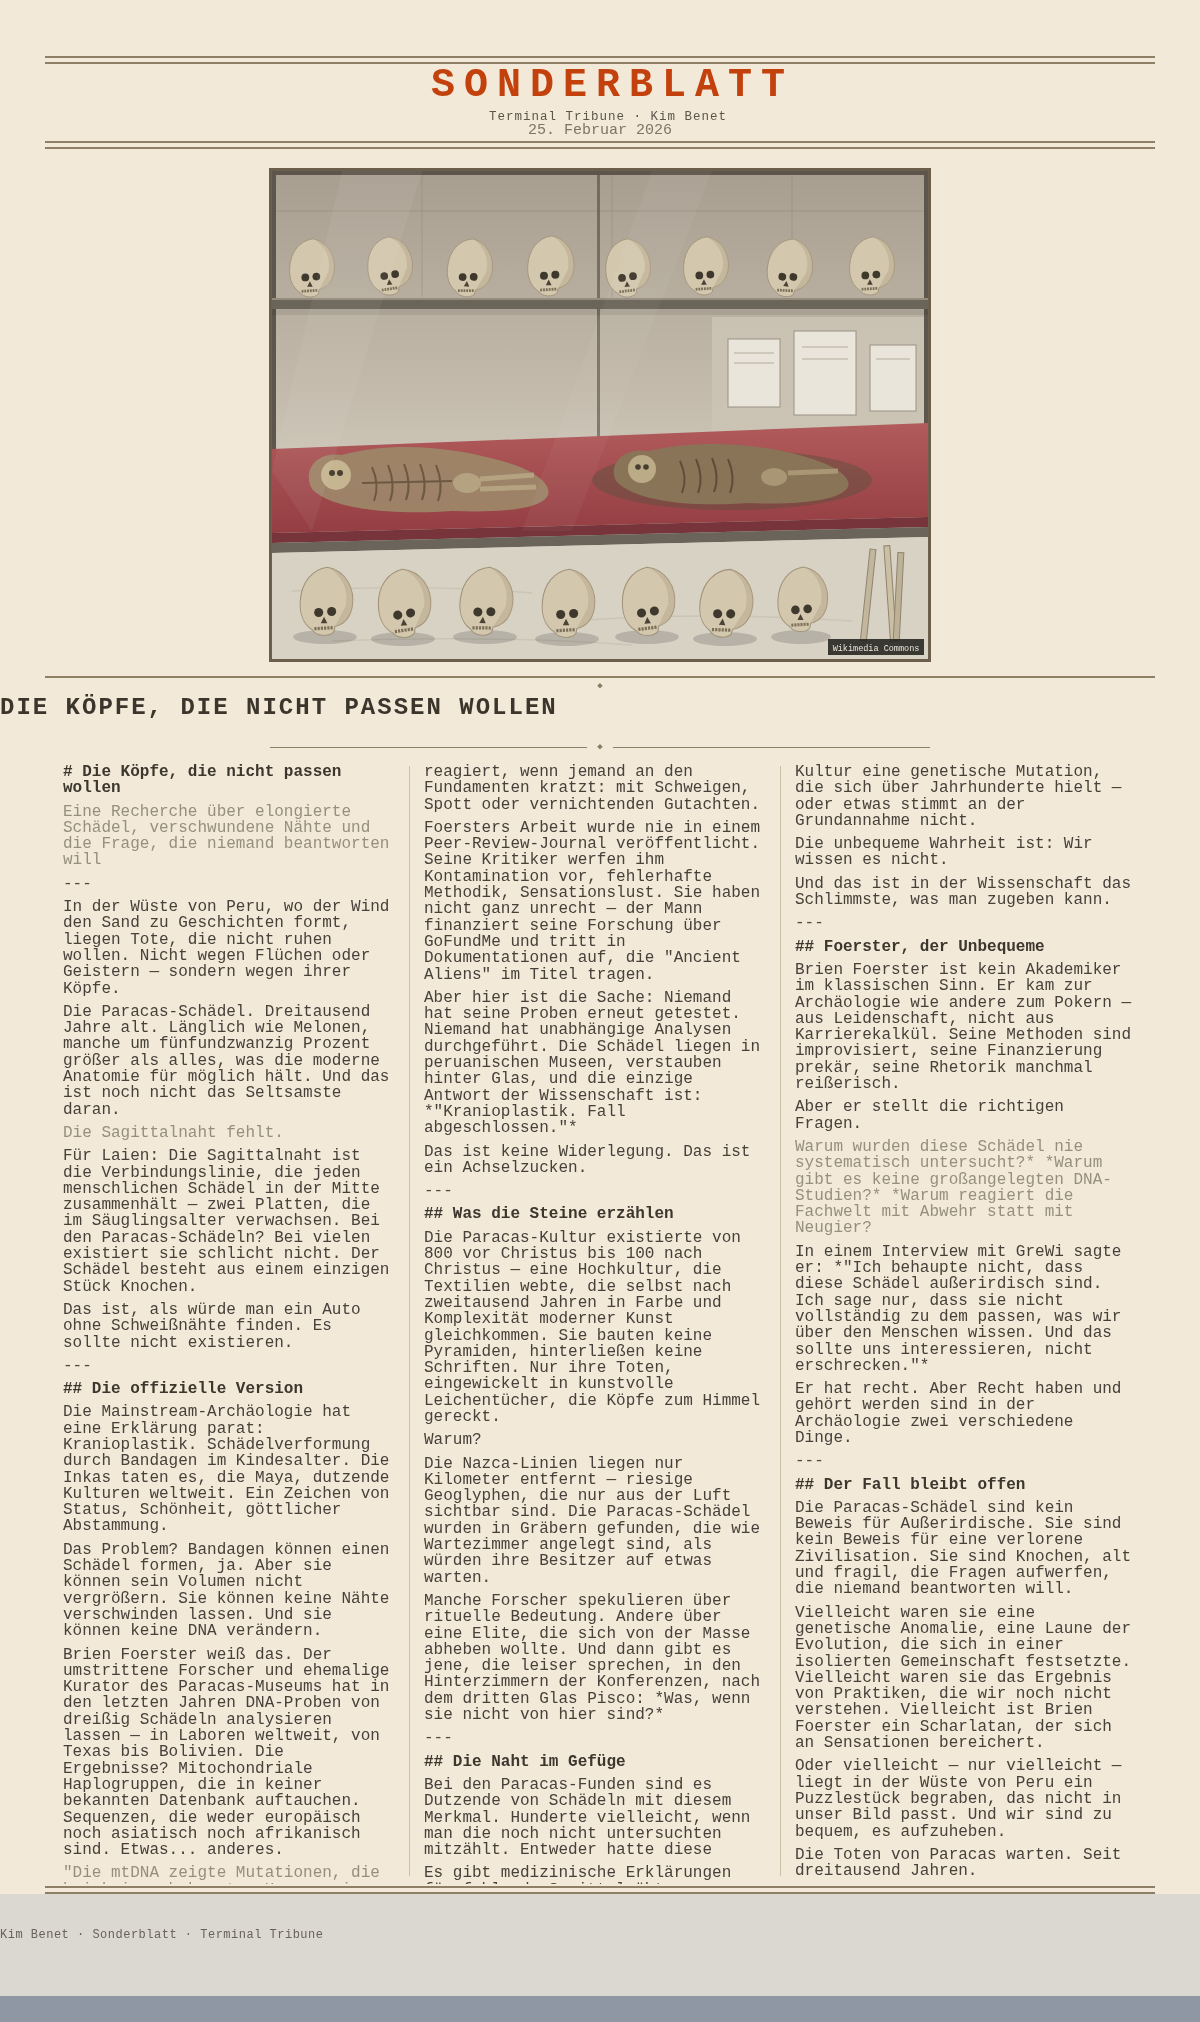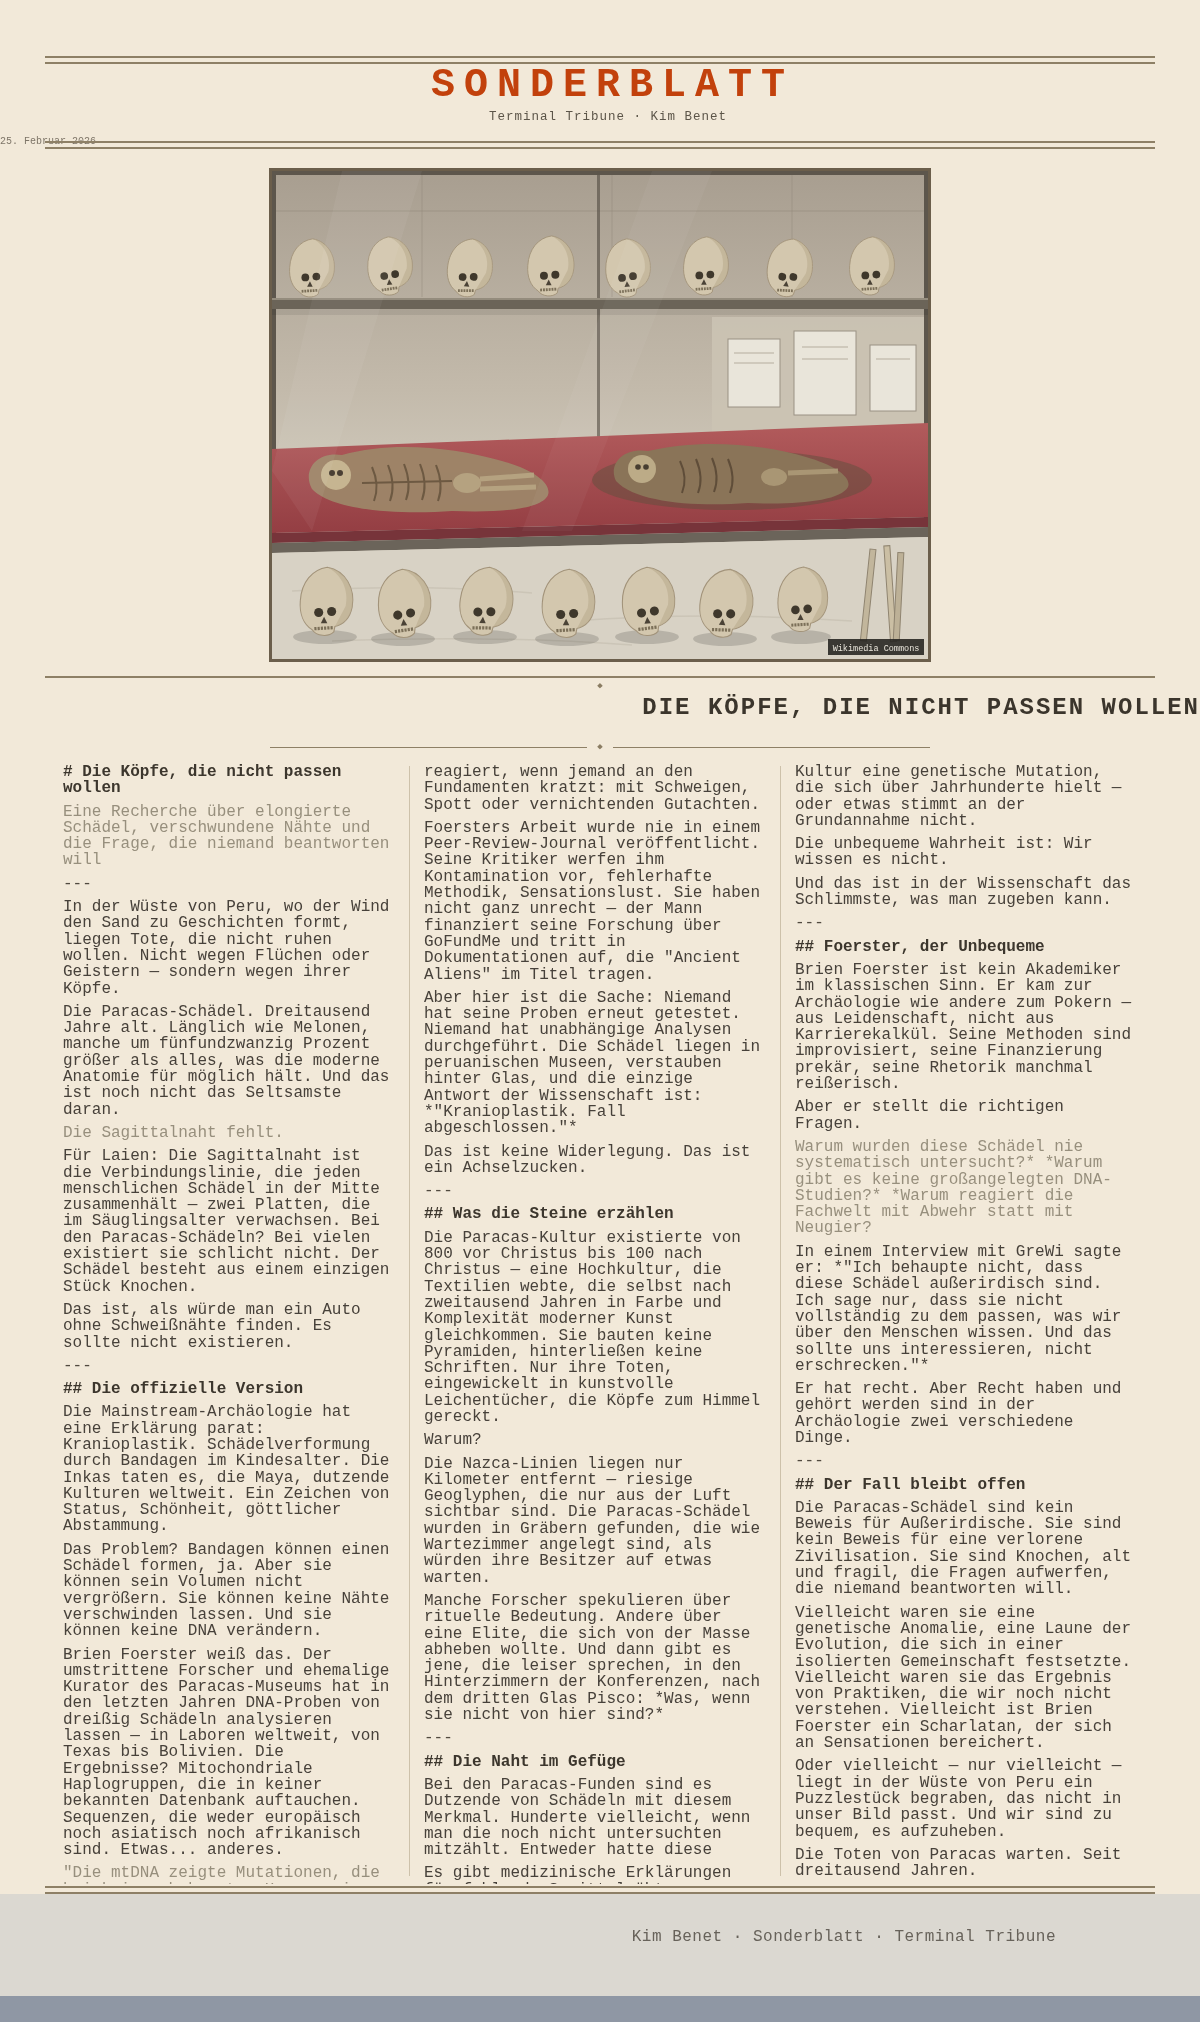--- a/index.html
+++ b/index.html
@@ -9,43 +9,43 @@
     font-family:"Liberation Mono","DejaVu Sans Mono",monospace;
   }
   .abs{position:absolute}
   .rule-double{height:4px;border-top:2px solid #8e8066;border-bottom:2px solid #8e8066}
   .rule-single{height:0;border-top:2px solid #8e8066}
   #rule-top{top:56px;left:45px;width:1110px}
   #masthead-title{top:64px;left:8px;width:1200px;text-align:center;
     font-size:40px;font-weight:bold;letter-spacing:9px;text-indent:9px;color:#c2410c;line-height:44px}
   #masthead-subtitle{top:110px;left:8px;width:1200px;text-align:center;
     font-size:12.5px;letter-spacing:1px;color:#5c5549}
-  #masthead-date{top:136px;left:0;width:1200px;text-align:left;
-    font-size:10px;color:#7e7568}
+  #masthead-date{top:122px;left:0;width:1200px;text-align:center;
+    font-size:15px;color:#7e7568}
   #rule-masthead{top:141px;left:45px;width:1110px}
   #photo-wrap{top:168px;left:269px;width:656px;height:488px;border:3px solid #6b5e4b;background:#c4b5fd}
   #rule-photo{top:676px;left:45px;width:1110px}
   #diamond-top{top:681px;left:0;width:1200px;text-align:center;font-size:9px;color:#8b7d63;line-height:10px}
-  #headline{top:693px;left:0;width:1200px;text-align:right;
+  #headline{top:693px;left:0;width:1200px;text-align:left;
     font-size:24px;font-weight:bold;letter-spacing:2px;color:#3b352c;line-height:30px}
   #headline-divider{top:742px;left:270px;width:660px;display:flex;align-items:center}
   .divider-line{flex:1;border-top:1.5px solid #8e8066}
   .divider-diamond{font-size:9px;color:#8b7d63;padding:0 10px;line-height:10px}
   #columns{top:764px;left:63px;width:1074px;height:1120px;display:flex;overflow:hidden}
   .col{overflow:hidden}
   #col-1{width:332px}#col-2{width:342px}#col-3{width:342px}
   .vsep{width:1px;background:#cdc1aa;margin:2px 14px 8px 14px}
   .blk{margin:0 0 7px;font-size:16px;line-height:16.3px;overflow-wrap:break-word}
   .blk.h1,.blk.h2{font-weight:700;color:#3c362d}
   .blk.muted{color:#978f7d}
   .blk.sep{color:#514a3f}
   #footer-rule{top:1886px;left:45px;width:1110px}
   #footer-strip{top:1894px;left:0;width:1200px;height:102px;background:#dbd8d1}
-  #footer-text{top:1928px;left:0;width:1056px;text-align:right;
-    font-size:16px;letter-spacing:.5px;color:#67625a}
+  #footer-text{top:1928px;left:0;width:1056px;text-align:left;
+    font-size:12px;letter-spacing:.5px;color:#67625a}
   #bottom-bar{top:1996px;left:0;width:1200px;height:26px;background:#8f97a4}
 </style>
 </head>
 <body>
 
 <div class="abs rule-double" id="rule-top"></div>
 <div class="abs" id="masthead-title">SONDERBLATT</div>
 <div class="abs" id="masthead-subtitle">Terminal Tribune · Kim Benet</div>
 <div class="abs" id="masthead-date">25. Februar 2026</div>
 <div class="abs rule-double" id="rule-masthead"></div>

